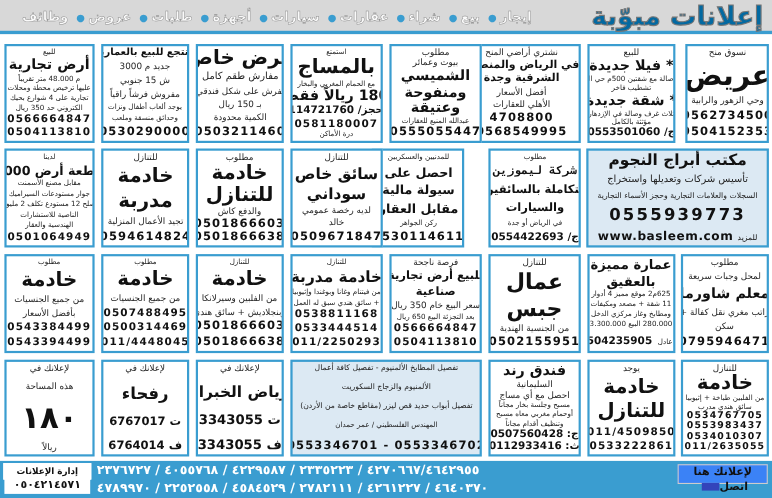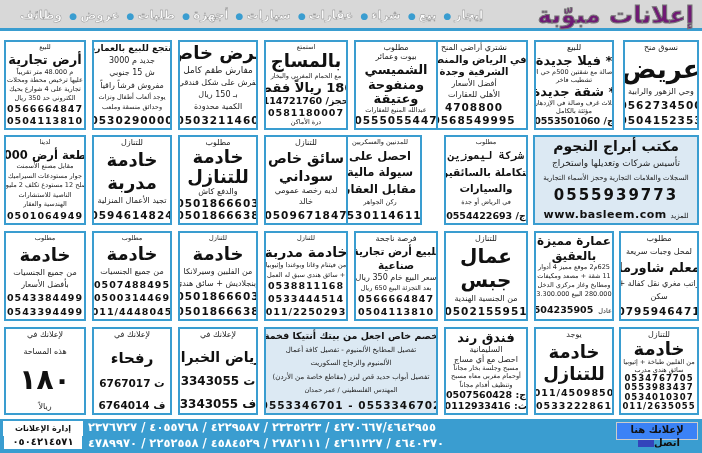--- a/index.html
+++ b/index.html
@@ -1,20 +1,20 @@
 <!DOCTYPE html>
 <html><head>
 <meta charset="utf-8">
 <style>
   * { box-sizing: border-box; margin: 0; padding: 0; }
   html, body { width: 702px; height: 453px; overflow: hidden; background: #ffffff; }
   body { font-family: "DejaVu Sans", sans-serif; direction: rtl; color: #111; position: relative; }
 
   .header { position: absolute; left: 0; top: 0; width: 702px; height: 31px; background: #d8d8d8; border-bottom: 3px solid #3a9dd0; }
-  .header-title { position: absolute; right: 8px; top: 0px; font-size: 24px; font-weight: bold; color: #701a75; -webkit-text-stroke: 1px #777; letter-spacing: 0px; line-height: 31px; }
+  .header-title { position: absolute; right: 8px; top: 0px; font-size: 24px; font-weight: bold; color: #0369a1; -webkit-text-stroke: 1px #777; letter-spacing: 0px; line-height: 31px; }
   .header-cats { position: absolute; left: 20px; top: 0; line-height: 31px; font-size: 12px; color: #fafafa; -webkit-text-stroke: 0.4px #888; font-weight: bold; white-space: nowrap; direction: rtl; }
   .header-cats .dot { color: #3a9dd0; -webkit-text-stroke: 0; margin: 0 3px; font-size: 9px; }
   .ad { position: absolute; border: 2px solid #3a9dd0; background: #fff; text-align: center; overflow: hidden; display: flex; flex-direction: column; justify-content: space-between; align-items: center; padding: 2px 2px; }
   .ad.shaded { background: #dce9f3; }
   .l { display: block; white-space: nowrap; line-height: 1.05; }
   .s { font-size: 6.5px; color: #222; }
   .m { font-size: 8px; color: #222; }
   .b { font-size: 13px; font-weight: bold; }
   .xb { font-size: 18px; font-weight: bold; }
   .xxb { font-size: 26px; font-weight: bold; }
@@ -270,21 +270,20 @@
   <span class="l b">فندق رند</span>
   <span class="l m stretch">السليمانية</span>
   <span class="l m">احصل مع أي مساج</span>
   <span class="l s">مسبح وجلسة بخار مجاناً</span>
   <span class="l s">أوحمام مغربي معاه مسبح</span>
   <span class="l s">وتنظيف أقدام مجاناً</span>
   <span class="l ph ph2">ج: 0507560428</span>
   <span class="l ph ph2">ث: 0112933416</span>
 </div>
 <div class="ad shaded" style="right:264px;top:327px;width:174px;height:88px;">
-  <span class="l" style="font-size:9.5px;font-weight:bold;">خصم خاص اجعل من بيتك أنتيكا فخمة</span>
   <span class="l s" style="font-size:7px;">تفصيل المطابخ الألمنيوم - تفصيل كافة أعمال</span>
   <span class="l s" style="font-size:7px;">الألمنيوم والزجاج السكوريت</span>
   <span class="l s" style="font-size:7px;">تفصيل أبواب حديد قص ليزر (مقاطع خاصة من الأردن)</span>
   <span class="l s">المهندس الفلسطيني / عمر حمدان</span>
   <span class="l ph">0553346701 - 0553346702</span>
 </div>
 <div class="ad" style="right:444px;top:327px;width:80px;height:88px;">
   <span class="l m">لإعلانك في</span>
   <span class="l b" style="font-size:14px;">رياض الخبراء</span>
   <span class="l ph" style="font-size:12px;direction:rtl;">ت 3343055</span>

